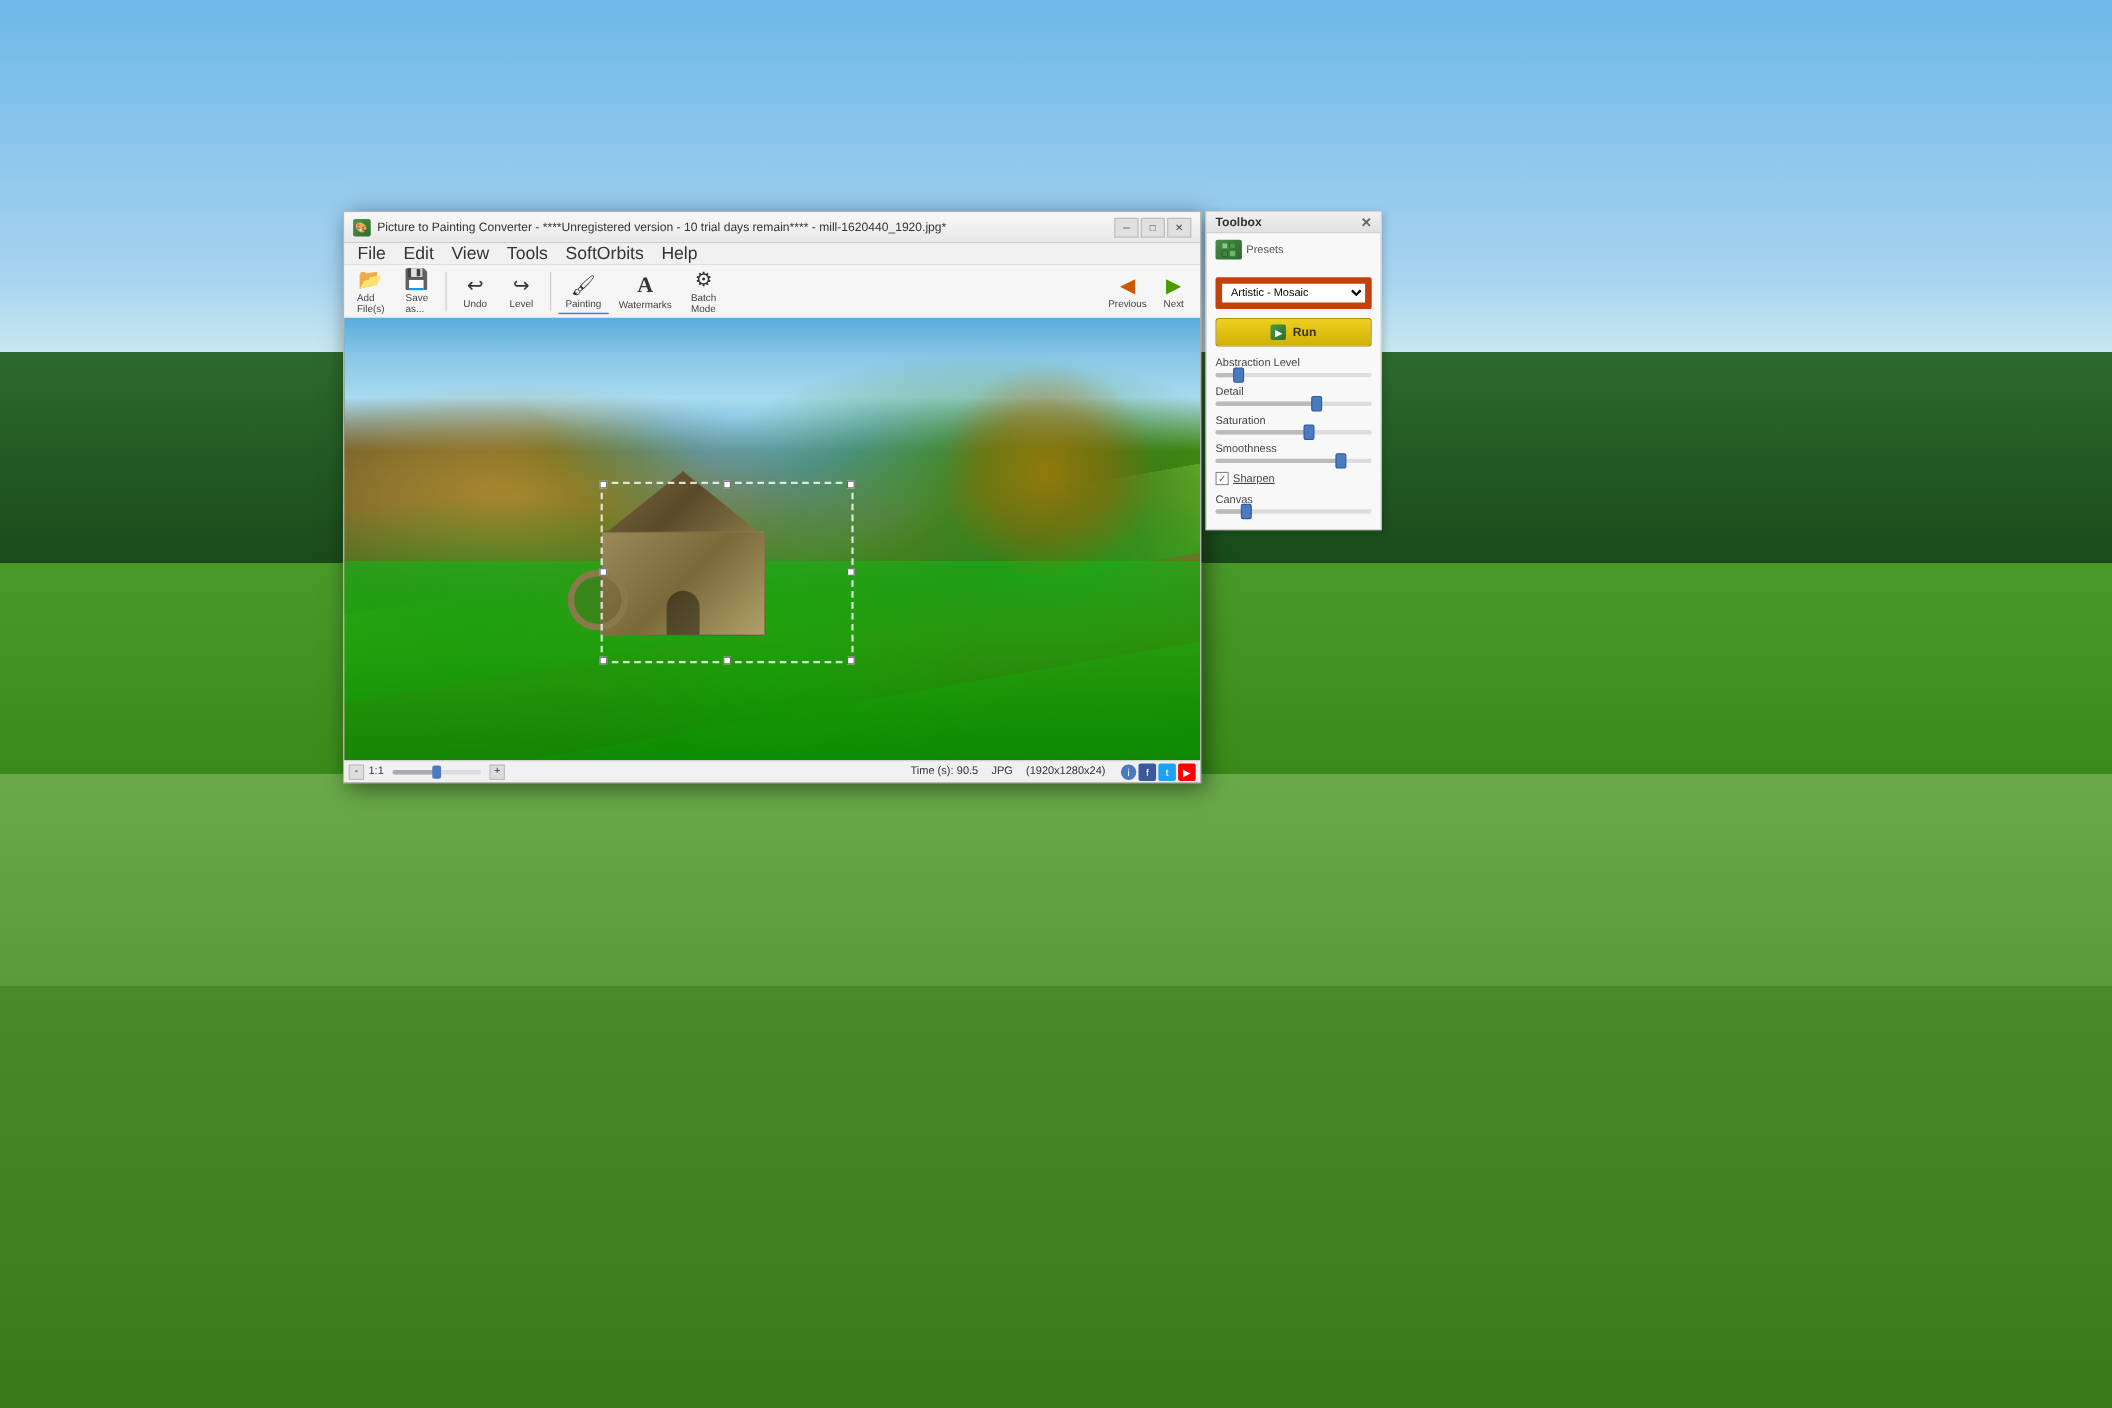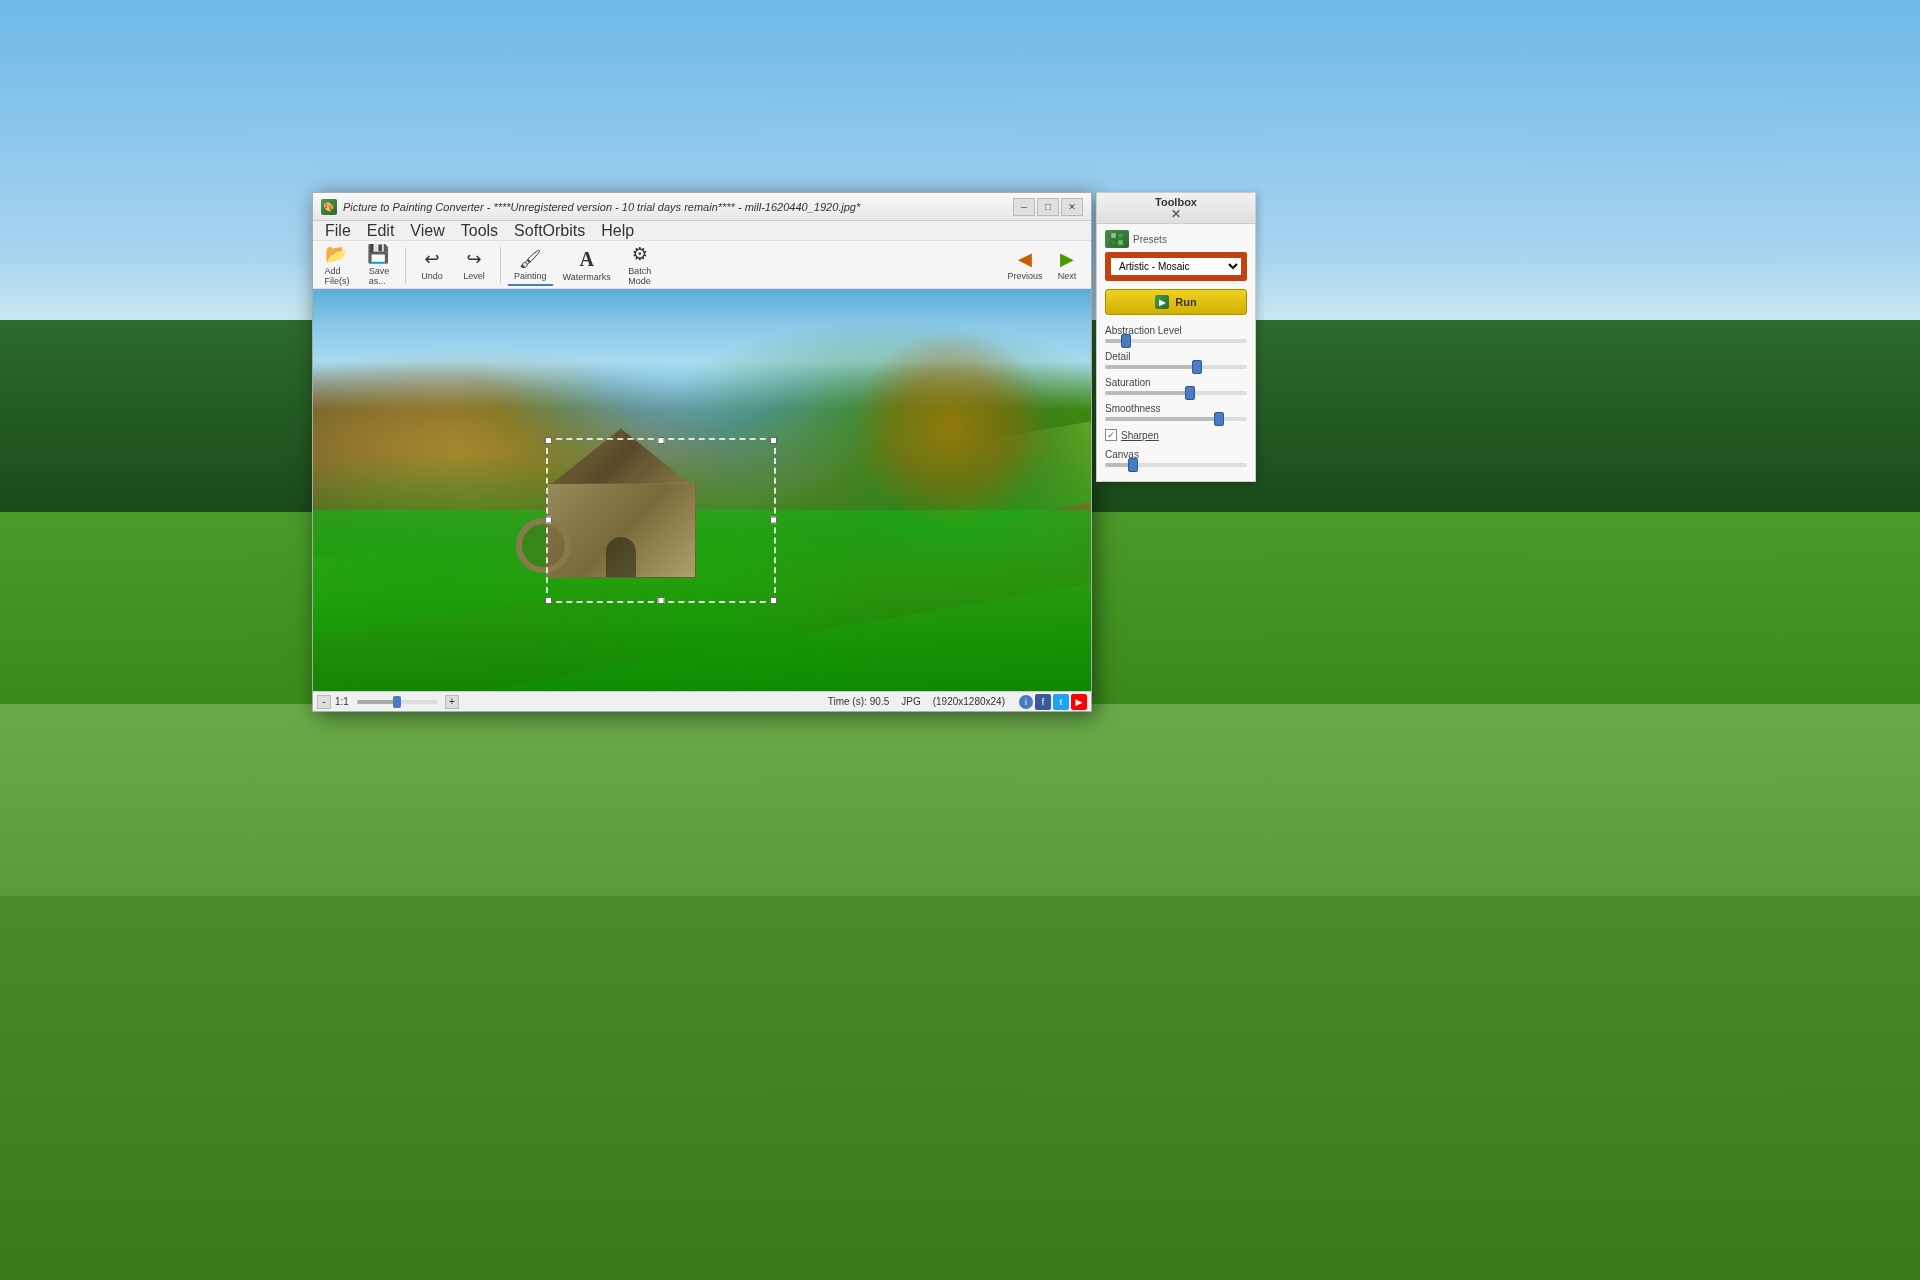--- a/index.html
+++ b/index.html
@@ -73,21 +73,20 @@
       justify-content: center;
       font-size: 9px;
       color: white;
     }
     .title-bar-text {
       flex: 1;
       font-size: 11px;
       color: #333;
       white-space: nowrap;
       overflow: hidden;
-      font-style: italic;
     }
     .title-bar-controls {
       display: flex;
       gap: 2px;
     }
     .title-btn {
       width: 22px;
       height: 18px;
       border: 1px solid #bbb;
       background: #e0e0e0;
@@ -286,38 +285,37 @@
     .toolbox-header {
       background: linear-gradient(180deg, #f0f0f0, #e0e0e0);
       padding: 3px 8px;
       display: flex;
       align-items: center;
       justify-content: space-between;
       border-bottom: 1px solid #ccc;
       font-weight: bold;
       font-size: 11px;
       color: #333;
-      flex-direction: column;
     }
     .toolbox-close {
       cursor: pointer;
       font-size: 12px;
       color: #666;
       line-height: 1;
     }
     .toolbox-body {
       padding: 6px 8px;
     }
 
     
     .presets-row {
       display: flex;
       align-items: center;
       gap: 4px;
-      margin-bottom: 4px;
+      margin-bottom: 16px;
     }
     .presets-label {
       font-size: 10px;
       color: #555;
       font-weight: 500;
     }
     .presets-icon {
       width: 24px;
       height: 18px;
       background: linear-gradient(135deg, #4a8a4a, #2a6a2a);

